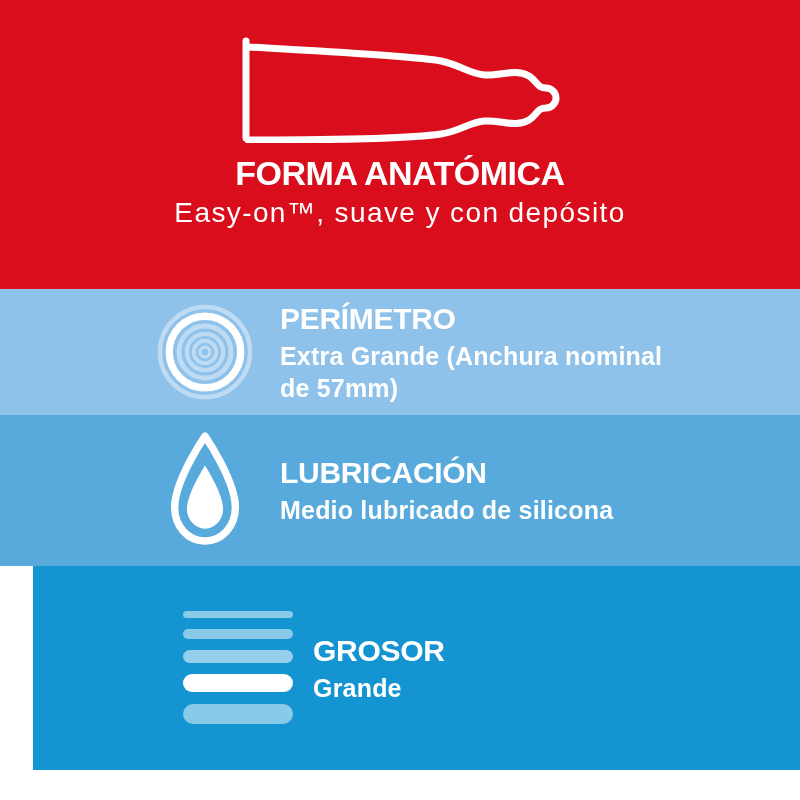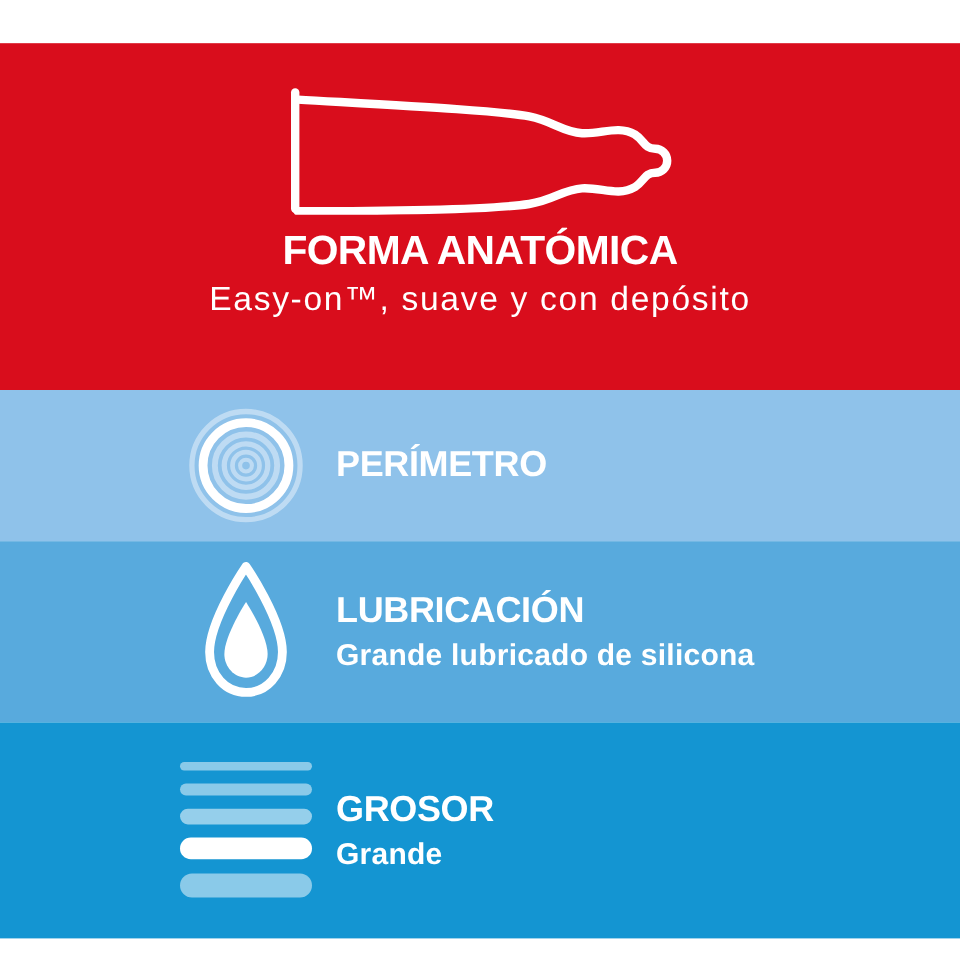--- a/index.html
+++ b/index.html
@@ -20,21 +20,20 @@
   }
 
   
   .hero {
     height: 289px;
     flex: none;
     background: var(--c-red, #d90d1c);
     display: flex;
     flex-direction: column;
     align-items: center;
-    margin-top: 36px;
   }
   .hero-icon-wrap {
     margin-top: 31px;
     height: 112px;
     flex: none;
   }
   .hero-title {
     margin-top: 10px;
     font-size: 34px;
     font-weight: 700;
@@ -54,21 +53,21 @@
   }
 
   
   .feature {
     display: flex;
     align-items: center;
     flex: none;
   }
   .feature-perimetro { height: 126px; background: var(--c-blue-light, #8fc2ea); }
   .feature-lubricacion { height: 151px; background: var(--c-blue-mid, #58aadd); }
-  .feature-grosor { height: 180px; background: var(--c-blue-dark, #1495d2); }
+  .feature-grosor { height: 204px; background: var(--c-blue-dark, #1495d2); margin-left: 33px; }
 
   .icon-col {
     width: 150px;
     margin-left: 130px;
     flex: none;
     display: flex;
     align-items: center;
     justify-content: center;
   }
   .text-col {
@@ -123,33 +122,34 @@
         <circle cx="50" cy="50" r="46" stroke="#ffffff" stroke-opacity="0.42" stroke-width="4.5"></circle>
         <circle cx="50" cy="50" r="36.5" stroke="#ffffff" stroke-width="7.5"></circle>
         <circle cx="50" cy="50" r="26.5" stroke="#ffffff" stroke-opacity="0.42" stroke-width="5"></circle>
         <circle cx="50" cy="50" r="18.5" stroke="#ffffff" stroke-opacity="0.42" stroke-width="4.5"></circle>
         <circle cx="50" cy="50" r="11.5" stroke="#ffffff" stroke-opacity="0.42" stroke-width="4"></circle>
         <circle cx="50" cy="50" r="5" stroke="#ffffff" stroke-opacity="0.42" stroke-width="3.5"></circle>
       </svg>
     </div>
     <div class="text-col">
       <div class="feature-title">PERÍMETRO</div>
+      <div class="feature-desc">Extra Grande (Anchura nominal de 57mm)</div>
     </div>
   </section>
 
   <section class="feature feature-lubricacion">
     <div class="icon-col">
       <svg width="82" height="132" viewBox="0 0 100 150" fill="none">
         <path d="M50,8 C50,8 13,62 13,95 C13,118 29,136 50,136 C71,136 87,118 87,95 C87,62 50,8 50,8 Z" stroke="#ffffff" stroke-width="9" stroke-linejoin="round" fill="none"></path>
         <path d="M50,44 C50,44 28,78 28,97 C28,110 38,121 50,121 C62,121 72,110 72,97 C72,78 50,44 50,44 Z" fill="#ffffff"></path>
       </svg>
     </div>
     <div class="text-col">
       <div class="feature-title">LUBRICACIÓN</div>
-      <div class="feature-desc">Grande lubricado de silicona</div>
+      <div class="feature-desc">Medio lubricado de silicona</div>
     </div>
   </section>
 
   <section class="feature feature-grosor">
     <div class="icon-col">
       <svg width="112" height="118" viewBox="0 0 112 118" fill="none">
         <rect x="1" y="2" width="110" height="7" rx="3.5" fill="#ffffff" fill-opacity="0.5"></rect>
         <rect x="1" y="20" width="110" height="10" rx="5" fill="#ffffff" fill-opacity="0.5"></rect>
         <rect x="1" y="41" width="110" height="13" rx="6.5" fill="#ffffff" fill-opacity="0.55"></rect>
         <rect x="1" y="65" width="110" height="18" rx="9" fill="#ffffff"></rect>

